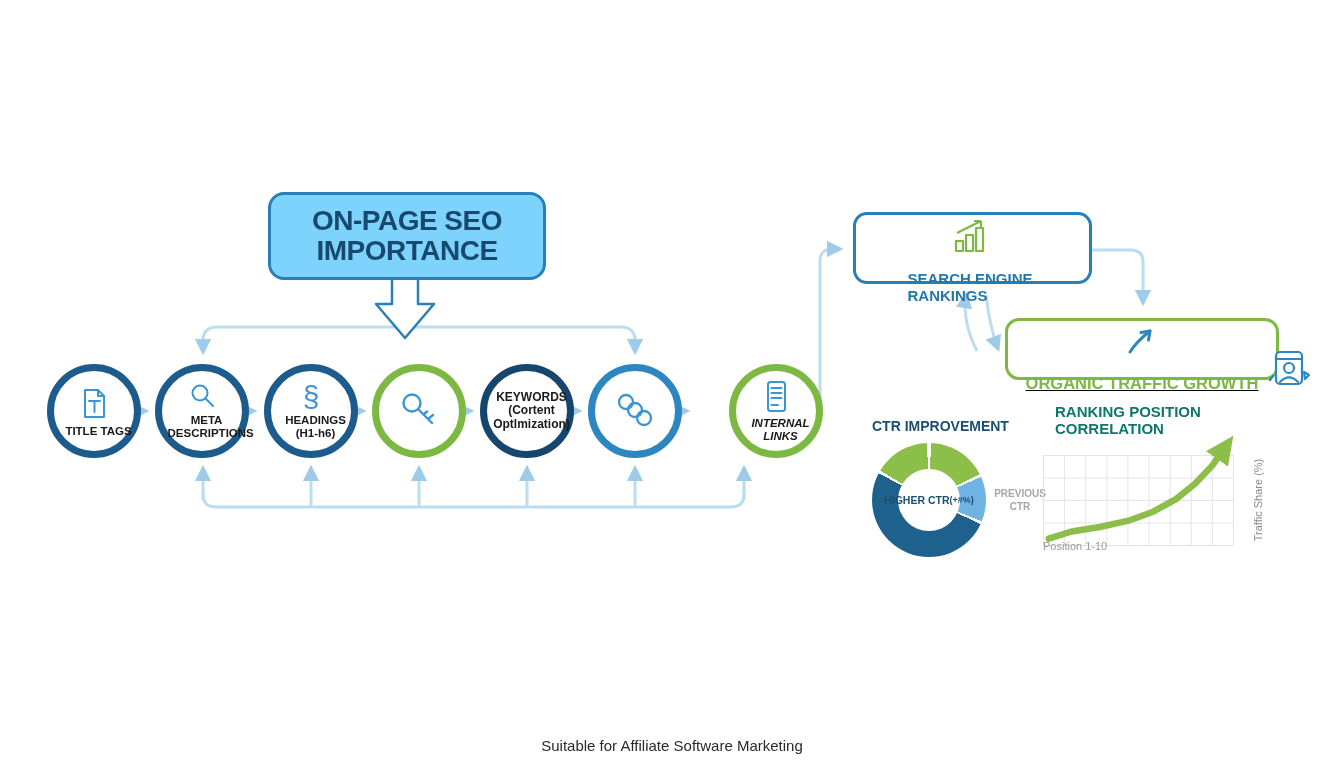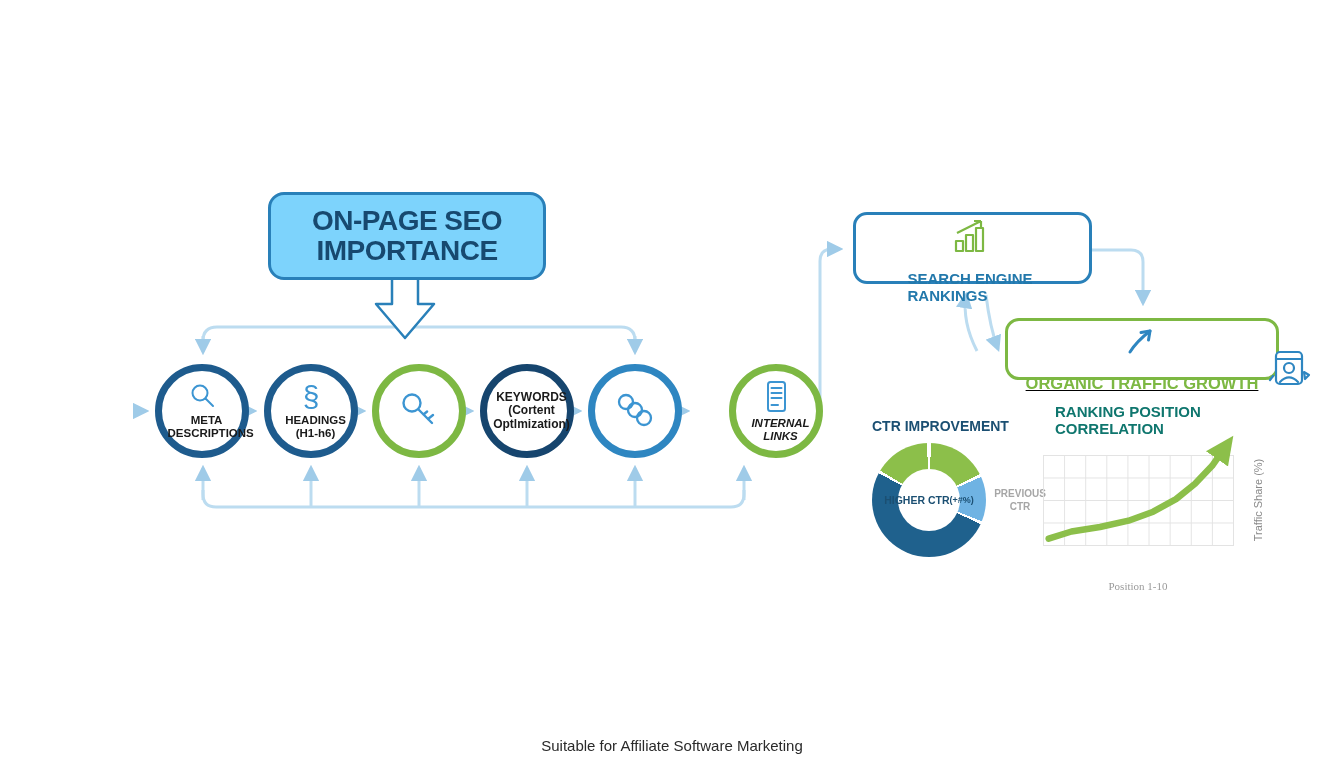--- a/index.html
+++ b/index.html
@@ -43,21 +43,21 @@
   .donut-side-label{left:990px;top:487px;width:60px;font-size:10px;font-weight:700;color:#a6a6a6;
                     text-align:center;line-height:1.3;}
 
   
   .lc-title{left:1055px;top:403px;width:165px;font-size:15px;font-weight:800;color:#0f766e;line-height:1.15;}
   .lc-grid{left:1043px;top:455px;width:190px;height:90px;
            background-image:linear-gradient(#e3e3e3 1px,transparent 1px),
                             linear-gradient(90deg,#e3e3e3 1px,transparent 1px);
            border-right:1px solid #e3e3e3;border-bottom:1px solid #e3e3e3;}
   .lc-svg{left:1030px;top:415px;}
-  .lc-xlabel{left:1043px;top:580px;width:190px;text-align:center;font-size:11px;color:#9a9a9a;font-family:Liberation Serif, serif;}
+  .lc-xlabel{left:1043px;top:540px;width:190px;font-size:11px;color:#9a9a9a;}
   .lc-ylabel{left:1258px;top:500px;transform:translate(-50%,-50%) rotate(-90deg);
              white-space:nowrap;font-size:11px;color:#8a8a8a;}
 
   .caption{left:0;right:0;top:737px;text-align:center;font-size:15px;color:#2a2a2a;}
 </style>
 </head>
 <body>
 
 <div class="canvas">
 
@@ -96,20 +96,30 @@
       <path d="M 986 295 Q 990 328 998 349" marker-end="url(#mArr)"></path>
     </g>
 
     <path d="M 392 275 L 418 275 L 418 304 L 434 304 L 405 338 L 376 304 L 392 304 Z" fill="#ffffff" stroke="#2980b9" stroke-width="2.5" stroke-linejoin="round"></path>
   </svg>
 
   <div class="abs title-box">
     <span>ON-PAGE SEO IMPORTANCE</span>
   </div>
 
+  <div class="abs circle" style="left: 47px; border-color: rgb(30, 91, 141);">
+    <span class="cicon">
+      <svg width="38" height="38" viewBox="0 0 38 38" class="icon-stroke">
+        <path d="M10 5 H23 L29 11 V32 H10 Z"></path>
+          <path d="M23 5 V11 H29"></path>
+        <path d="M14 16 H25 M19.5 16 V27"></path>
+      </svg>
+      </span>
+    <span class="clabel">TITLE TAGS</span>
+  </div>
 
   <div class="abs circle" style="left: 155px; border-color: rgb(30, 91, 141);">
     <span class="cicon">
       <svg width="32" height="30" viewBox="0 0 32 30" class="icon-stroke">
         <circle cx="14" cy="11" r="7.5"></circle>
           <line x1="19.5" y1="16.5" x2="27" y2="24"></line>
       </svg>
       </span>
     <span class="clabel">META DESCRIPTIONS</span>
   </div>

